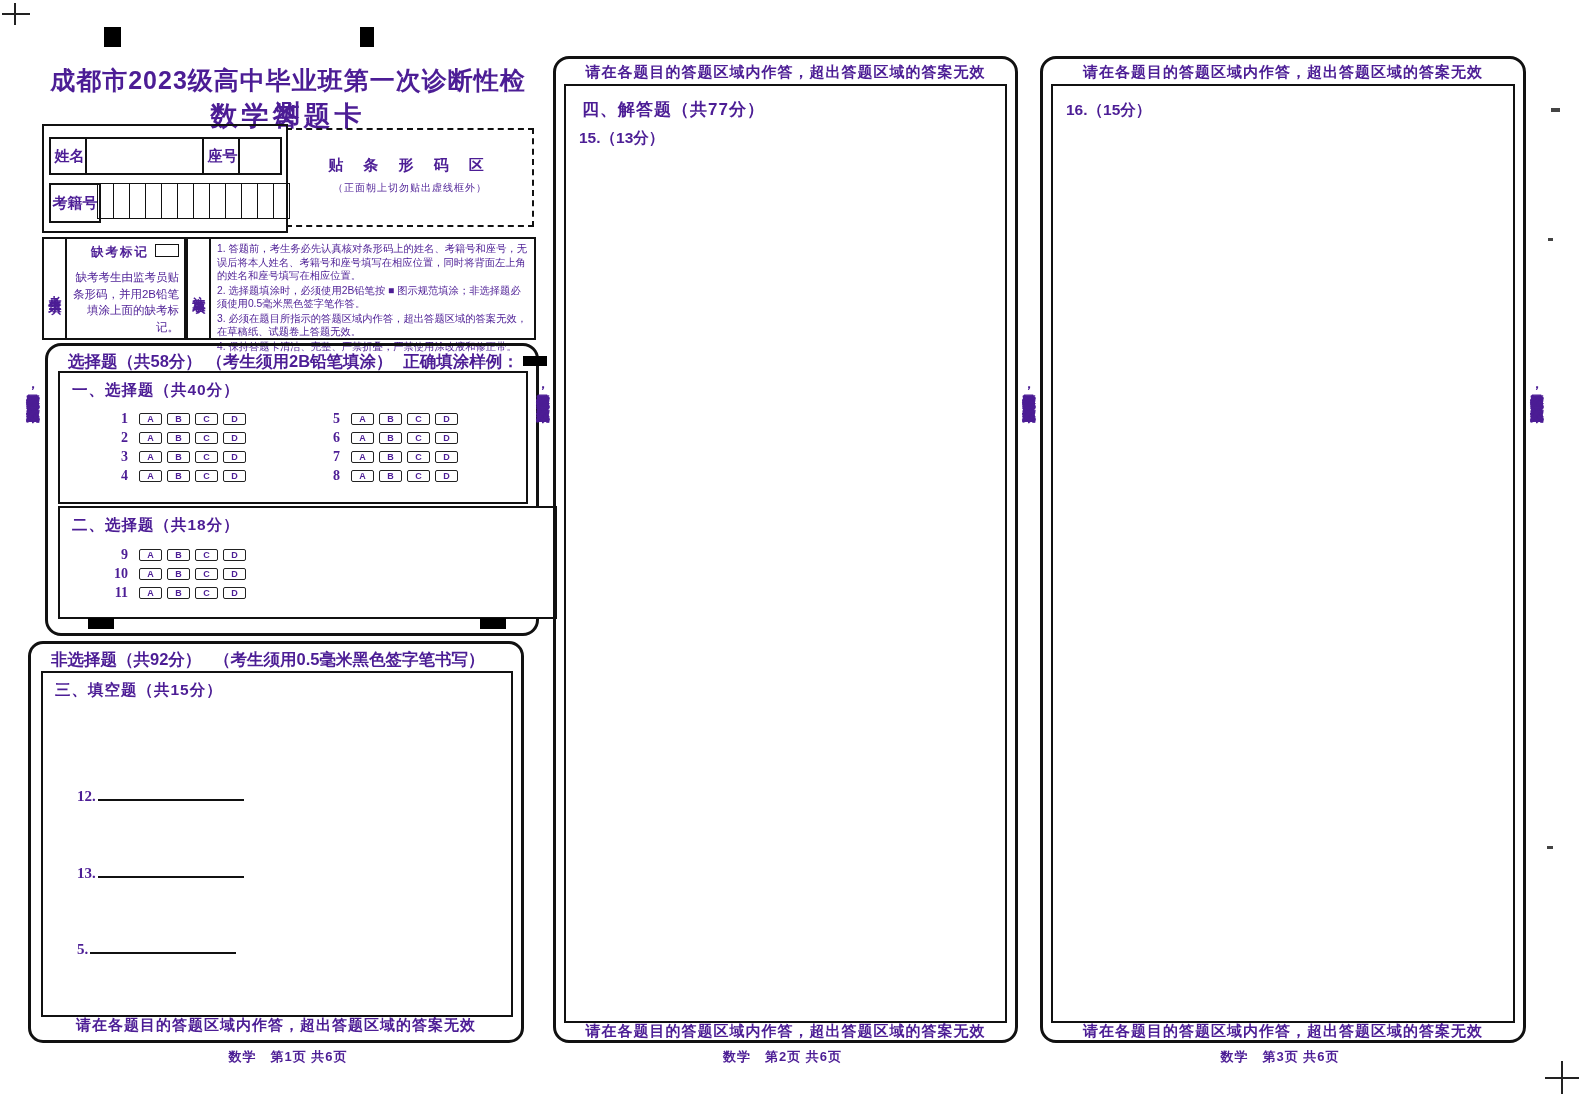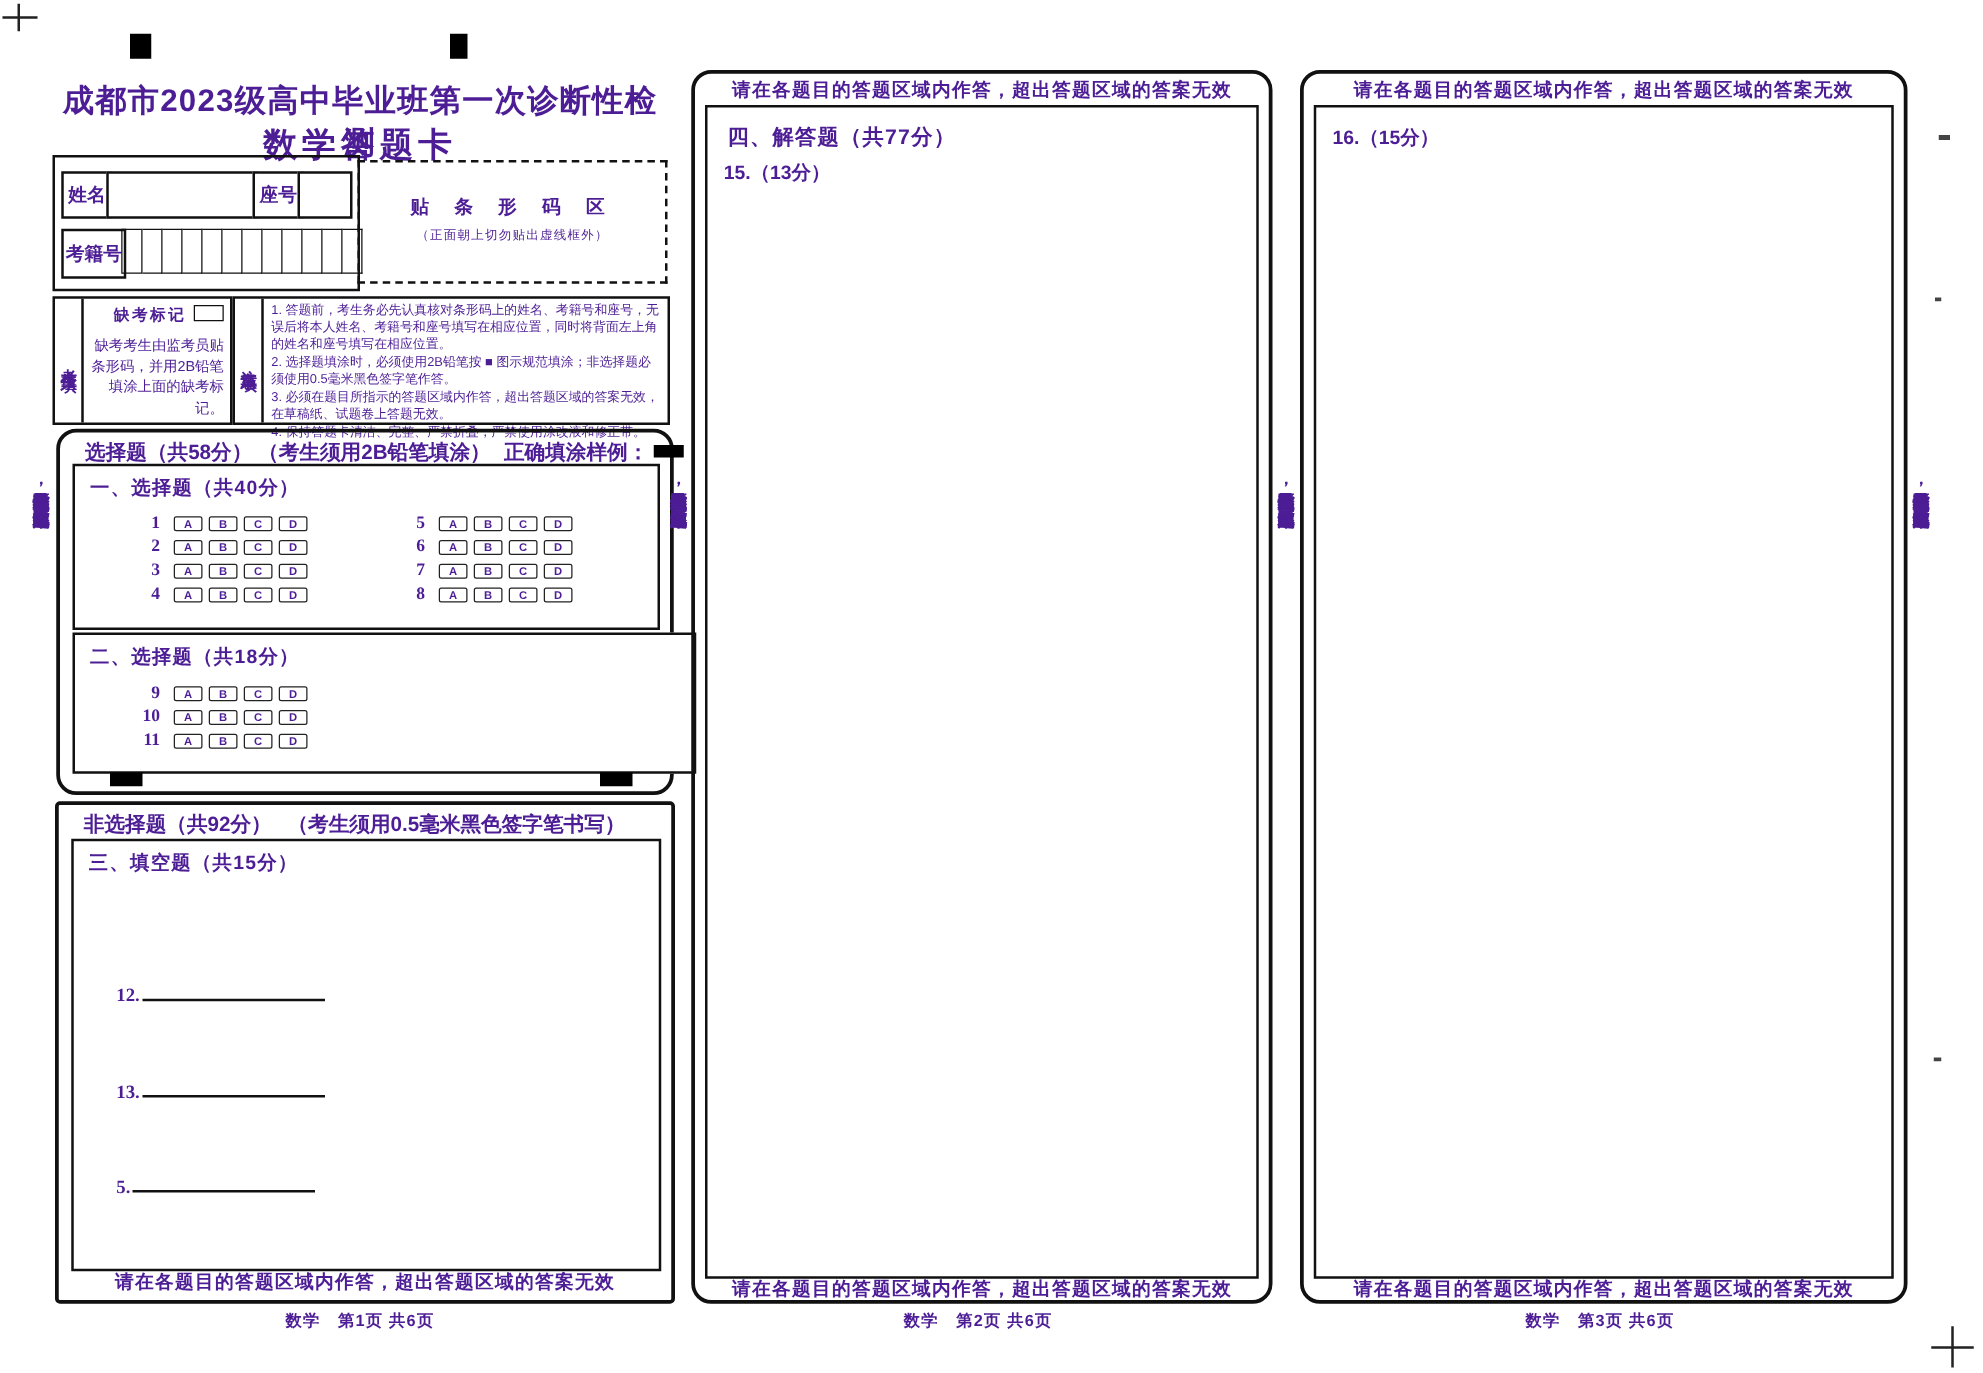--- a/index.html
+++ b/index.html
@@ -45,21 +45,21 @@
   .part1{left:10px;top:25px;width:466px;height:129px;}
   .part2{left:10px;top:160px;width:466px;height:109px;padding-left:29px;}
   .parttitle{position:absolute;left:12px;top:7px;font-size:15.5px;font-weight:bold;letter-spacing:1px;}
   .qcol{position:absolute;}
   .q-row{display:flex;align-items:center;height:19px;}
   .q-num{width:26px;text-align:right;font-size:14px;font-weight:600;margin-right:6px;font-family:"Liberation Serif","DejaVu Serif",serif;}
   .bubble{display:inline-block;width:23px;height:12px;border:1.5px solid #222;border-radius:2px;margin-left:5px;
     font-size:9px;line-height:11px;text-align:center;font-weight:600;box-sizing:border-box;}
   .regmark{position:absolute;width:26px;height:11px;background:#000;}
   
-  .nonouter{left:44px;top:641px;width:490px;height:396px;border:3px solid #111;border-radius:4px;}
+  .nonouter{left:28px;top:641px;width:490px;height:396px;border:3px solid #111;border-radius:15px;}
   .part3{left:10px;top:27px;width:468px;height:342px;}
   .blank-row{position:absolute;left:34px;}
   .blank-num{font-size:15px;font-weight:bold;font-family:"Liberation Serif","DejaVu Serif",serif;}
   .blank-line{display:inline-block;width:146px;border-bottom:2px solid #111;height:14px;margin-left:2px;}
   .bandwarn{position:absolute;left:0;width:100%;text-align:center;font-size:15px;font-weight:bold;letter-spacing:1px;}
   
   .pageouter{border:3px solid #111;border-radius:16px;}
   .p2{left:553px;top:56px;width:459px;height:981px;}
   .p3{left:1040px;top:56px;width:480px;height:981px;}
   .pageinner{position:absolute;left:8px;top:25px;border:2px solid #111;background:#fff;}

